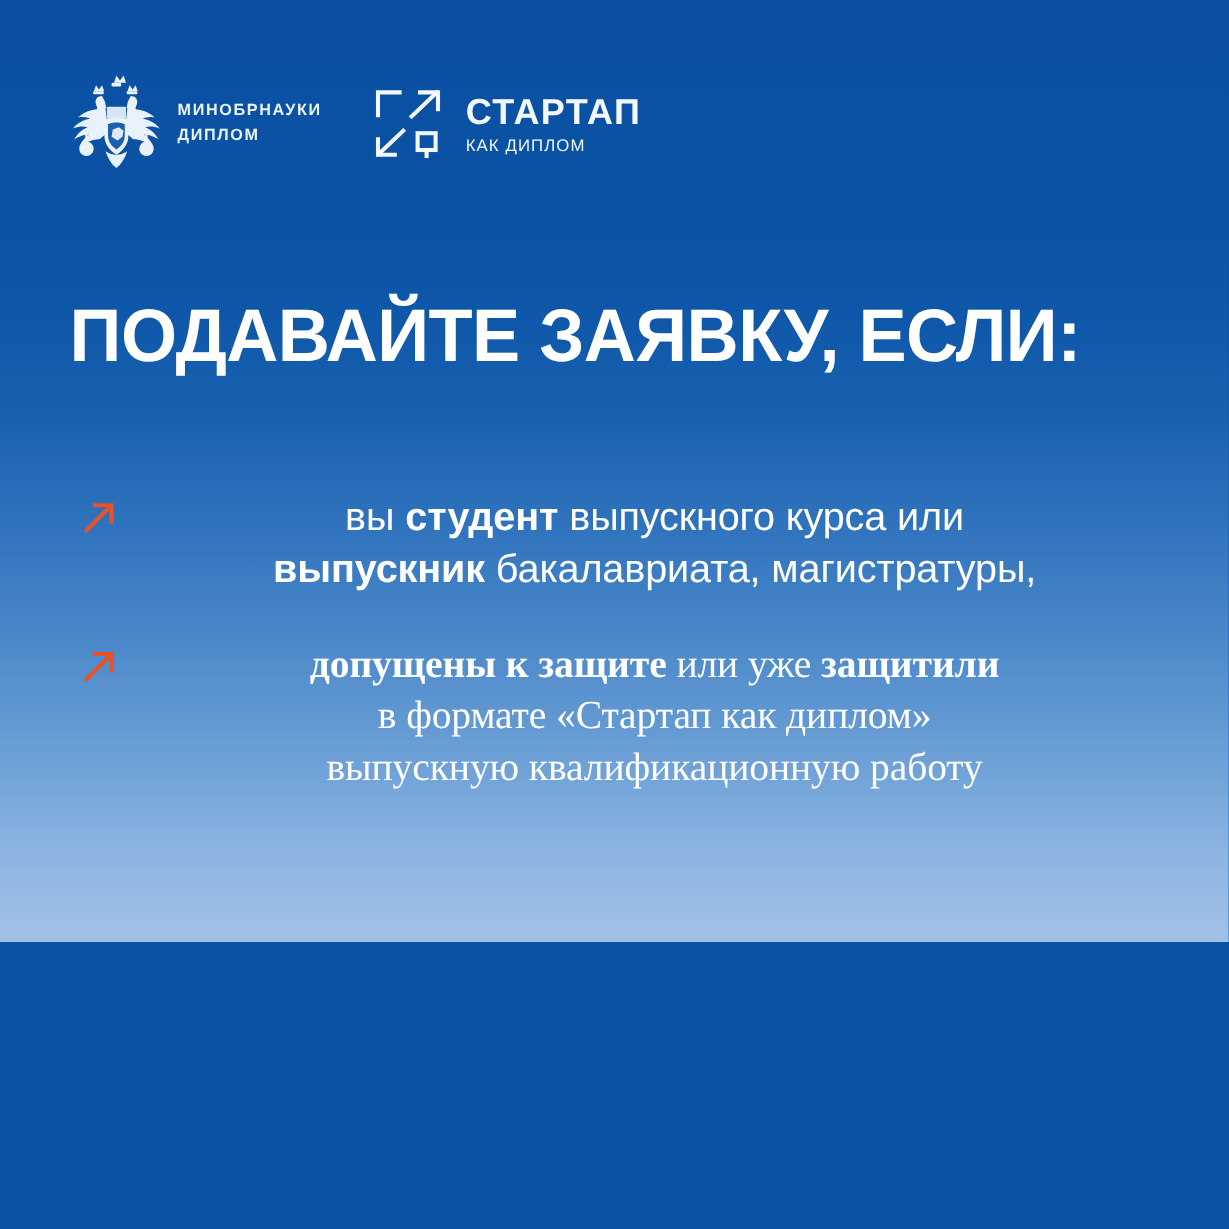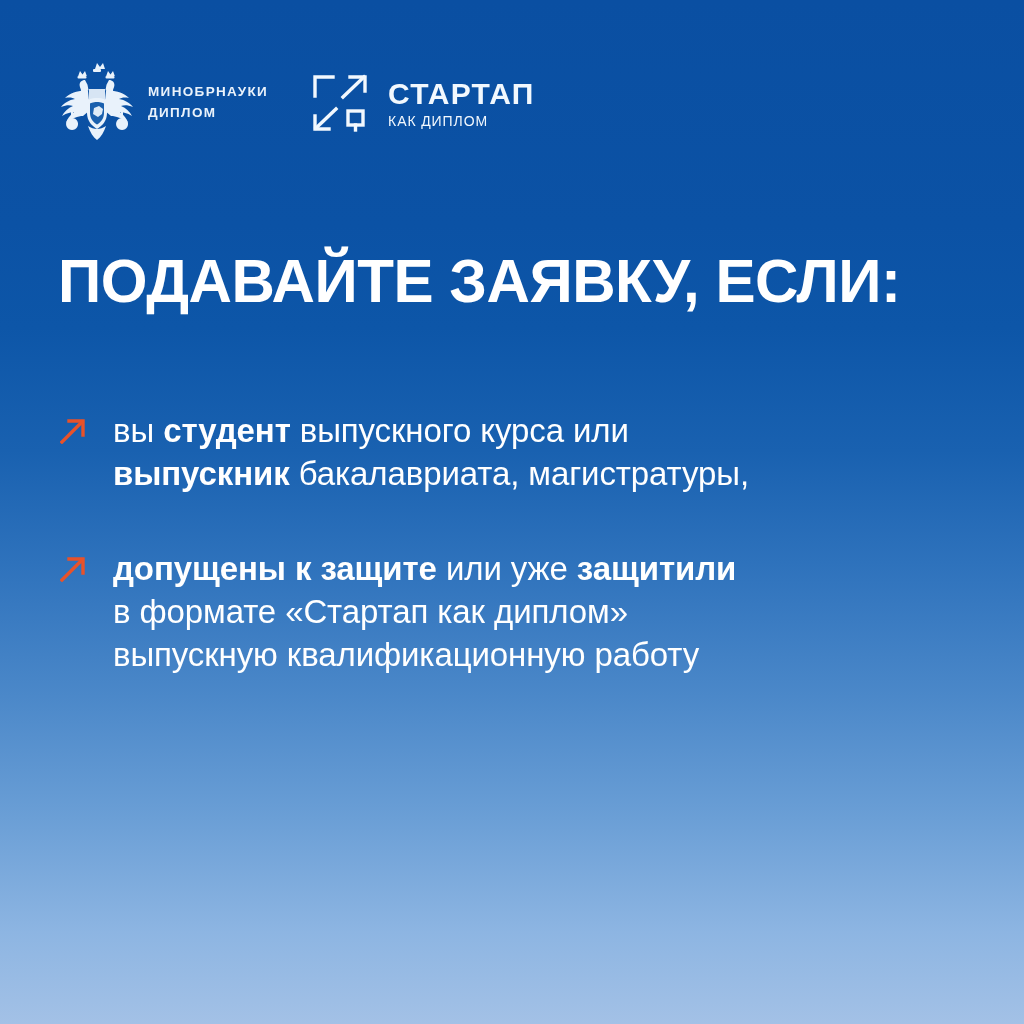--- a/index.html
+++ b/index.html
@@ -12,21 +12,21 @@
   }
 
   body {
     font-family:"Liberation Sans", sans-serif;
     background:#0B52A5;
   }
 
   #poster {
     position:relative;
     width:1024px;
-    height:1024px;
+    height:785px;
     background:
       linear-gradient(180deg,
         #0A4FA2 0%,
         #0B52A5 22%,
         #0D56A8 32%,
         #1961B0 44%,
         #2E72BC 55%,
         #4B88C9 68%,
         #6B9FD6 80%,
         #8DB5E2 91%,
@@ -114,34 +114,35 @@
     line-height:1.06;
     transform:scaleX(0.97);
     transform-origin:left center;
     white-space:nowrap;
   }
 
   
   #bullets {
     position:absolute;
     top:409px;
-    left:58px;
+    left:68px;
     width:900px;
+    text-align:center;
   }
 
   .bullet {
     position:relative;
     padding-left:55px;
     color:#FFFFFF;
     font-size:33px;
     line-height:43px;
     letter-spacing:-0.1px;
   }
 
-  .bullet + .bullet { margin-top:52px; }
+  .bullet + .bullet { margin-top:38px;font-family:Liberation Serif, serif; }
 
   .bullet-arrow {
     position:absolute;
     left:2px;
     top:9px;
     width:26px;
     height:26px;
     display:block;
   }
 

